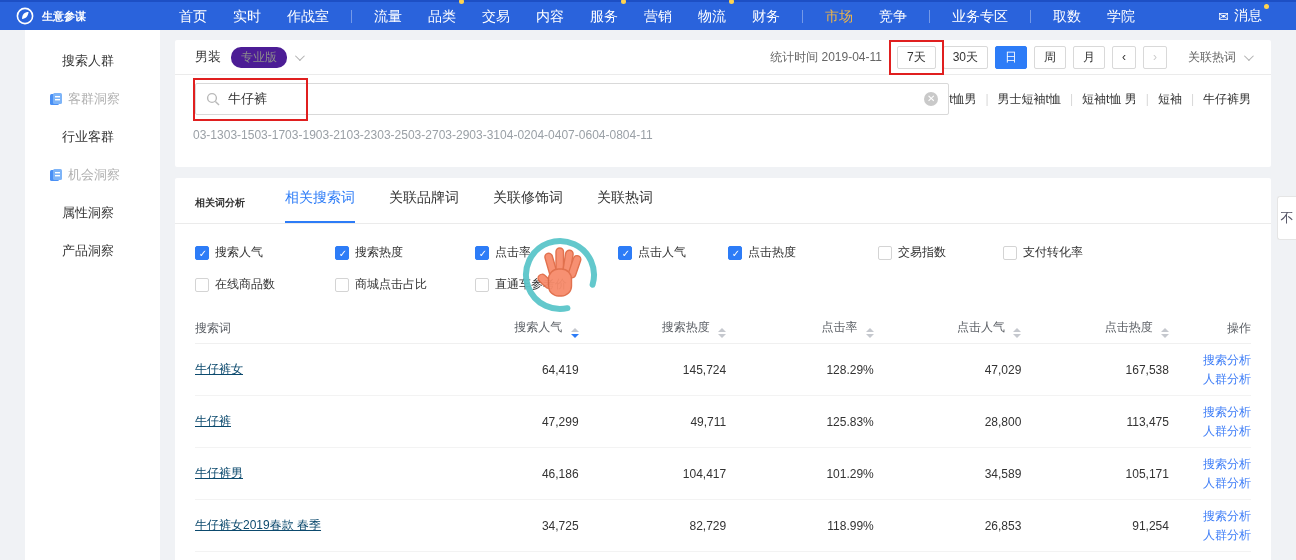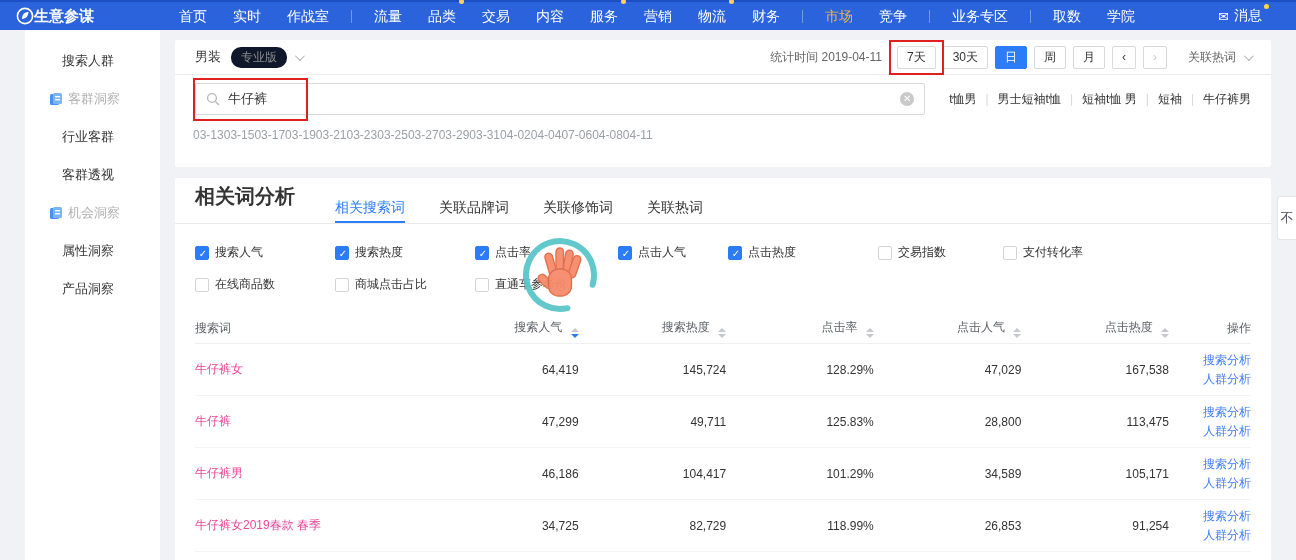--- a/index.html
+++ b/index.html
@@ -7,62 +7,62 @@
   body {
     font-family:"Liberation Sans","DejaVu Sans",sans-serif;
     background:#f0f2f5; position:relative; color:#333;
   }
   
   .topnav {
     position:absolute; top:0; left:0; right:0; height:30px;
     background:#2a63dc; border-top:2px solid #1d4fc4;
     display:flex; align-items:center; color:#fff; font-size:14px; z-index:10;
   }
-  .brand { display:flex; align-items:center; gap:0; margin-left:16px; width:128px; font-size:15px; font-weight:bold; }
+  .brand { display:flex; align-items:center; gap:8px; margin-left:16px; width:128px; font-size:11px; font-weight:bold; }
   .nav-list { display:flex; align-items:center; margin-left:22px; }
   .nav-cell { display:flex; align-items:center; }
   .nav-divider { width:1px; height:13px; background:rgba(255,255,255,.35); margin:0 9px; }
   .nav-item { position:relative; padding:4px 13px; cursor:pointer; line-height:28px; white-space:nowrap; }
   .nav-item.active { color:#eeb548; }
   .dot { position:absolute; top:1px; right:5px; width:5px; height:5px; border-radius:50%; background:#ffd34f; }
   .nav-msg { margin-left:auto; margin-right:34px; display:flex; align-items:center; gap:5px; position:relative; cursor:pointer; }
   .nav-msg .dot { top:-3px; right:-7px; }
   .env { font-size:13px; }
   
   .sidebar { position:absolute; left:25px; top:30px; width:135px; height:530px; background:#fff; padding-top:12px; }
   .side-item { height:38px; display:flex; align-items:center; padding-left:37px; font-size:13px; color:#333; cursor:pointer; }
   .side-item.group { padding-left:24px; color:#b0b0b0; gap:5px; cursor:default; }
   .side-icon { display:flex; }
   
   .card1 { position:absolute; left:175px; top:40px; width:1096px; height:127px; background:#fff; border-radius:2px; }
   .filter-row { height:35px; display:flex; align-items:center; padding:0 20px; border-bottom:1px solid #ebebeb; font-size:13px; }
-  .badge { background:#0f172a; color:#8c8c8c; border-radius:10px; padding:2px 10px; font-size:12px; margin-left:10px; }
+  .badge { background:#4c1d95; color:#8c8c8c; border-radius:10px; padding:2px 10px; font-size:12px; margin-left:10px; }
   .chev { display:inline-block; width:7px; height:7px; border-right:1.5px solid #b0b0b0; border-bottom:1.5px solid #b0b0b0; transform:rotate(45deg) translateY(-2px); margin-left:8px; }
   .filter-right { margin-left:auto; display:flex; align-items:center; gap:7px; font-size:12px; color:#666; }
   .btn { border:1px solid #d9d9d9; background:#fff; color:#333; font-size:12px; height:23px; padding:0 9px; border-radius:2px; cursor:pointer; font-family:inherit; }
   .btn.active { background:#2d7cf7; border-color:#2d7cf7; color:#fff; }
   .btn.nav-arrow { width:24px; padding:0; }
   .btn.disabled { color:#ccc; cursor:default; }
   .annotated { position:relative; display:inline-flex; }
   .annotated::after { content:""; position:absolute; left:-8px; right:-8px; top:-6px; bottom:-6px; border:2px solid #e01f1f; pointer-events:none; z-index:7; }
   .terminal { margin-left:14px; display:flex; align-items:center; color:#666; cursor:pointer; }
   .search-row { display:flex; align-items:center; padding:8px 20px 0; }
   .search-box { position:relative; width:760px; height:32px; border:1px solid #d9d9d9; border-radius:2px; display:flex; align-items:center; padding:0 10px; background:#fff; }
   .search-red { position:absolute; left:-3px; top:-6px; width:115px; height:43px; border:2px solid #e01f1f; pointer-events:none; z-index:7; }
   .search-input { border:none; outline:none; flex:1; font-size:13px; color:#333; margin-left:8px; font-family:inherit; background:transparent; }
   .clear-btn { width:14px; height:14px; border-radius:50%; background:#c9c9c9; color:#fff; font-size:10px; line-height:14px; text-align:center; cursor:pointer; }
-  .hot-words { margin-left:24px; font-size:12px; color:#333; display:flex; align-items:center; white-space:nowrap; }
+  .hot-words { font-size:12px; color:#333; display:flex; align-items:center; white-space:nowrap; }
   .hot-word { cursor:pointer; }
   .hot-word + .hot-word::before { content:"|"; color:#d8d8d8; margin:0 9px; }
   .dates-row { display:flex; padding:13px 18px 0; font-size:12px; color:#9aa0a6; }
   .card2 { position:absolute; left:175px; top:178px; width:1096px; height:520px; background:#fff; border-radius:2px; }
   .section-header { height:46px; display:flex; align-items:flex-end; padding:0 20px; border-bottom:1px solid #ebebeb; }
-  .section-title { font-size:20px; font-weight:bold; color:#333; padding-bottom:13px; }
+  .section-title { font-size:10px; font-weight:bold; color:#333; padding-bottom:13px; }
   .tabs { display:flex; margin-left:40px; }
-  .tab { font-size:14px; color:#333; padding-bottom:4px; margin-right:34px; cursor:pointer; border-bottom:2px solid transparent;text-align:center; }
+  .tab { font-size:14px; color:#333; padding-bottom:14px; margin-right:34px; cursor:pointer; border-bottom:2px solid transparent;text-align:center; }
   .tab.active { color:#2d7cf7; border-bottom-color:#2d7cf7; }
   
   .metrics { padding:20px 20px 2px; font-size:12px; }
   .metrics-row { display:flex; align-items:center; margin-bottom:15px; }
   .metric { display:flex; align-items:center; gap:6px; cursor:pointer; }
   .metrics-row.r1 .metric:nth-of-type(1){width:140px}
   .metrics-row.r1 .metric:nth-of-type(2){width:140px}
   .metrics-row.r1 .metric:nth-of-type(3){width:143px}
   .metrics-row.r1 .metric:nth-of-type(4){width:110px}
   .metrics-row.r1 .metric:nth-of-type(5){width:150px}
@@ -78,21 +78,21 @@
   .contents { display:contents; }
   .th.kw, .td.kw { flex:0 0 240px; text-align:left; }
   .th.num, .td.num { flex:1; text-align:right; padding-right:4px; }
   .th.actions, .td.actions { flex:0 0 78px; text-align:right; }
   .sorts { display:inline-flex; flex-direction:column; gap:2px; margin-left:5px; vertical-align:-1px; }
   .caret { width:0; height:0; border-left:4px solid transparent; border-right:4px solid transparent; }
   .caret.up { border-bottom:4px solid #c5c8ce; }
   .caret.down { border-top:4px solid #c5c8ce; }
   .caret.down.active { border-top-color:#2d7cf7; }
   .trow { display:flex; align-items:center; min-height:52px; border-bottom:1px solid #f3f3f3; }
-  .td.kw { color:#ec4899; }
+  .td.kw { color:#0c4a6e;text-decoration:underline; }
   .links a { display:block; color:#3f7ef7; text-decoration:none; line-height:19px; cursor:pointer; }
   
   .watermark { position:absolute; left:521px; top:236px; display:flex; align-items:flex-start; z-index:6; pointer-events:none; opacity:.95; }
   .wm-text { margin-left:4px; }
   .wm-title { font-size:35px; font-weight:800; color:#f2826a; letter-spacing:2px; line-height:40px;
     text-shadow:1px 1px 0 #fff,-1px -1px 0 #fff,1px -1px 0 #fff,-1px 1px 0 #fff; }
   .wm-url { font-size:27px; font-weight:800; color:#3f80dc; line-height:30px;
     text-shadow:1px 1px 0 #fff,-1px -1px 0 #fff,1px -1px 0 #fff,-1px 1px 0 #fff; }
   
   .side-tab { position:absolute; right:0; top:196px; width:19px; height:44px; background:#fff; border:1px solid #e5e5e5; border-right:none; border-radius:3px 0 0 3px; display:flex; align-items:center; justify-content:center; font-size:13px; color:#556; z-index:8; }
@@ -264,24 +264,20 @@
         </svg>
       </span>
       <span>客群洞察</span>
     </div>
 
     <div class="side-item">
 
       <span>行业客群</span>
     </div>
 
-    <div class="side-item">
-
-      <span>客群透视</span>
-    </div>
 
     <div class="side-item group">
       <span class="side-icon">
         <svg width="14" height="14" viewBox="0 0 14 14">
           <rect x="1" y="2" width="9" height="11" rx="1.5" fill="#4a90f5"></rect>
           <rect x="4" y="1" width="9" height="11" rx="1.5" fill="#7db4f8"></rect>
           <rect x="6" y="4" width="5" height="1.4" fill="#fff"></rect>
           <rect x="6" y="7" width="5" height="1.4" fill="#fff"></rect>
         </svg>
       </span>

